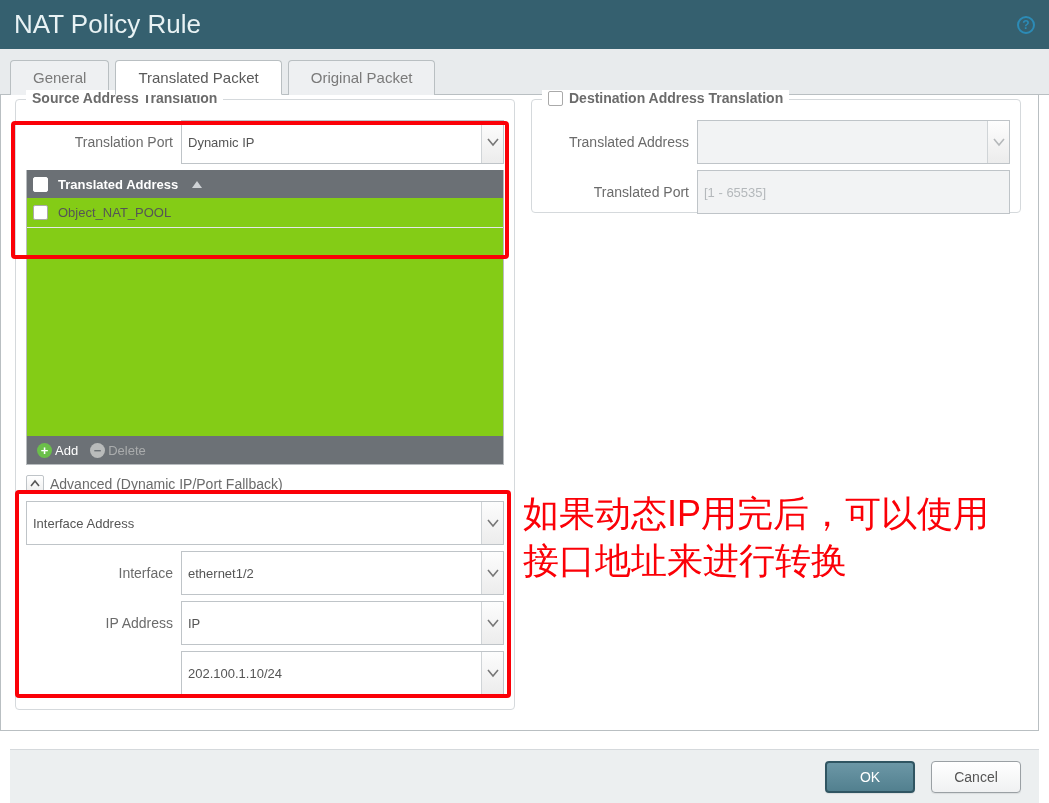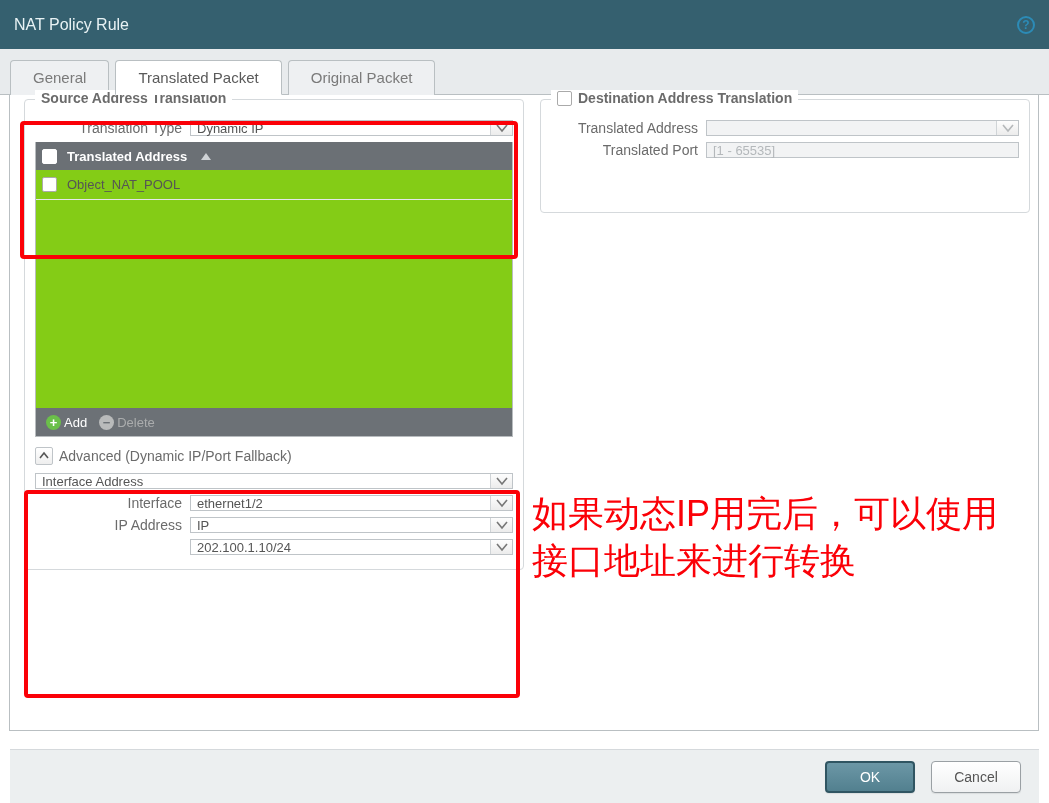--- a/index.html
+++ b/index.html
@@ -19,21 +19,21 @@
   .titlebar {
     background: #35606f;
     height: 49px;
     display: flex;
     align-items: center;
     justify-content: space-between;
     padding: 0 14px;
   }
   .titlebar .title {
     color: #e8f2f4;
-    font-size: 16px;
+    font-size: 26px;
     font-weight: 400;
   }
   .help-icon {
     width: 18px; height: 18px;
     border: 2px solid #2c8bb6;
     border-radius: 50%;
     color: #2c8bb6;
     font-size: 12px;
     font-weight: bold;
     display: flex;
@@ -69,21 +69,21 @@
     border-bottom: 1px solid #fff;
     z-index: 2;
   }
 
   
   .content {
     padding: 14px 10px 0 25px;
     height: 636px;
     border: 1px solid #b9bfc2;
     border-top: none;
-    margin: 0 10px 0 9px;
+    margin: 0 10px 0 0;
     position: relative;
     background: #fff;
   }
 
   .col {
     position: absolute;
   }
   .col-left {
     left: 14px; top: 4px; width: 500px;
   }
@@ -127,21 +127,21 @@
   }
   .formrow .lbl {
     width: 155px;
     text-align: right;
     padding-right: 8px;
     color: #6b6b6b;
     font-size: 14px;
   }
   .dropdown, .textin {
     flex: 1;
-    height: 16px;
+    height: 44px;
     border: 1px solid #bfc4c8;
     background: #fff;
     display: flex;
     align-items: center;
     justify-content: space-between;
     padding: 0 6px;
     color: #555;
     cursor: pointer;
     min-width: 0;
   }
@@ -312,21 +312,21 @@
   <div class="tab">Original Packet</div>
 </div>
 
 <div class="content">
 
   <div class="col col-left">
     <div class="group" style="padding-bottom:8px;">
       <div class="group-title">Source Address Translation</div>
 
       <div class="formrow">
-        <div class="lbl">Translation Type</div>
+        <div class="lbl">Translation Port</div>
         <div class="dropdown">
           <span class="val">Dynamic IP</span>
           <span class="arrow">
             <svg viewBox="0 0 12 12">
                 <path d="M1 3 L6 9 L11 3" fill="none" stroke="#777" stroke-width="1.6"></path>
               </svg>
           </span>
         </div>
       </div>
 

